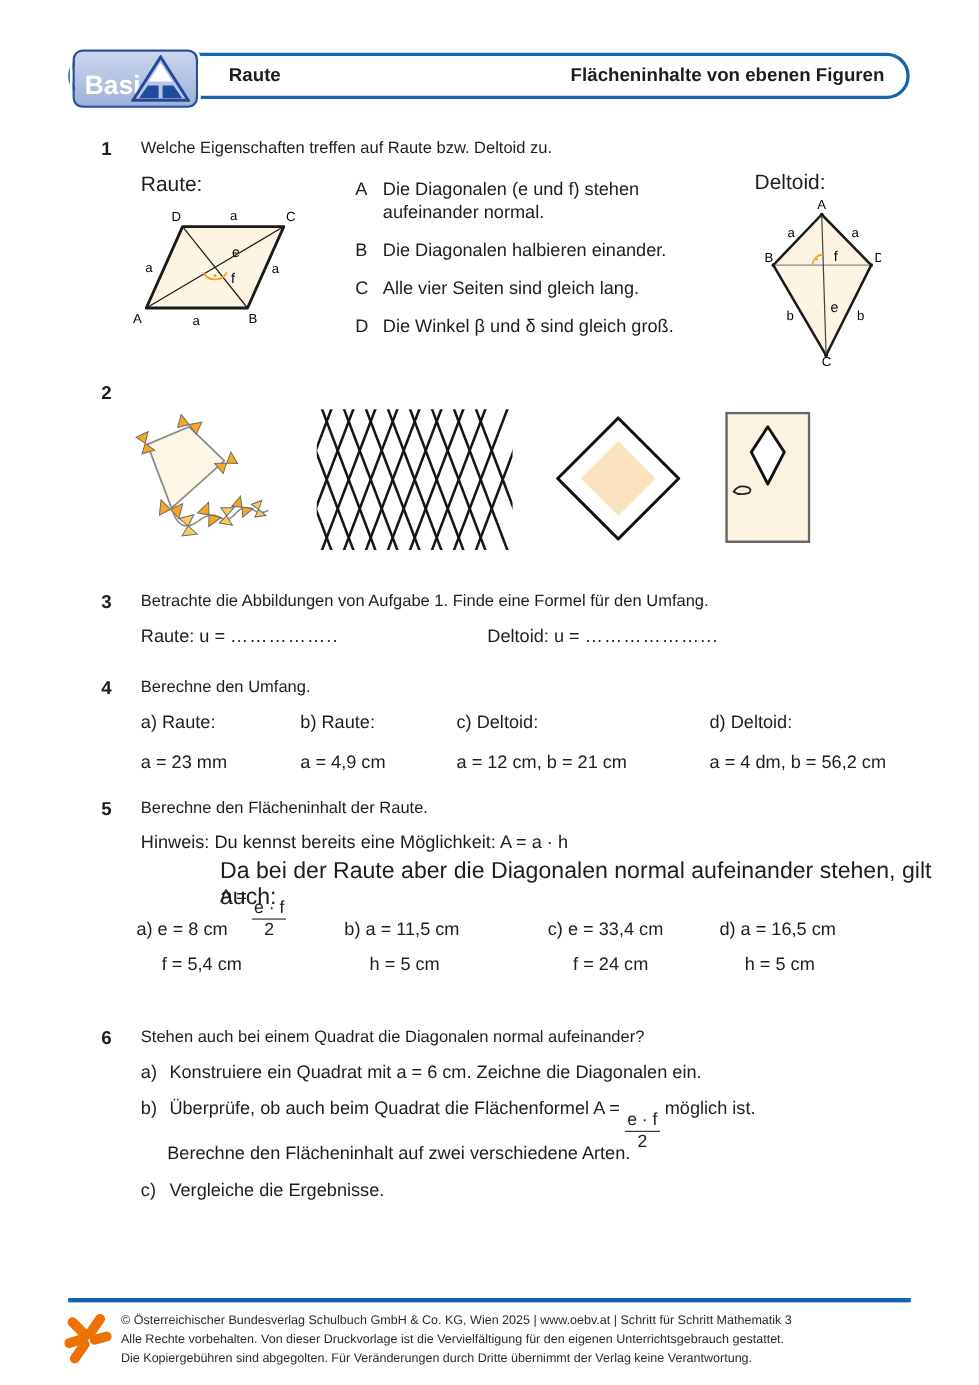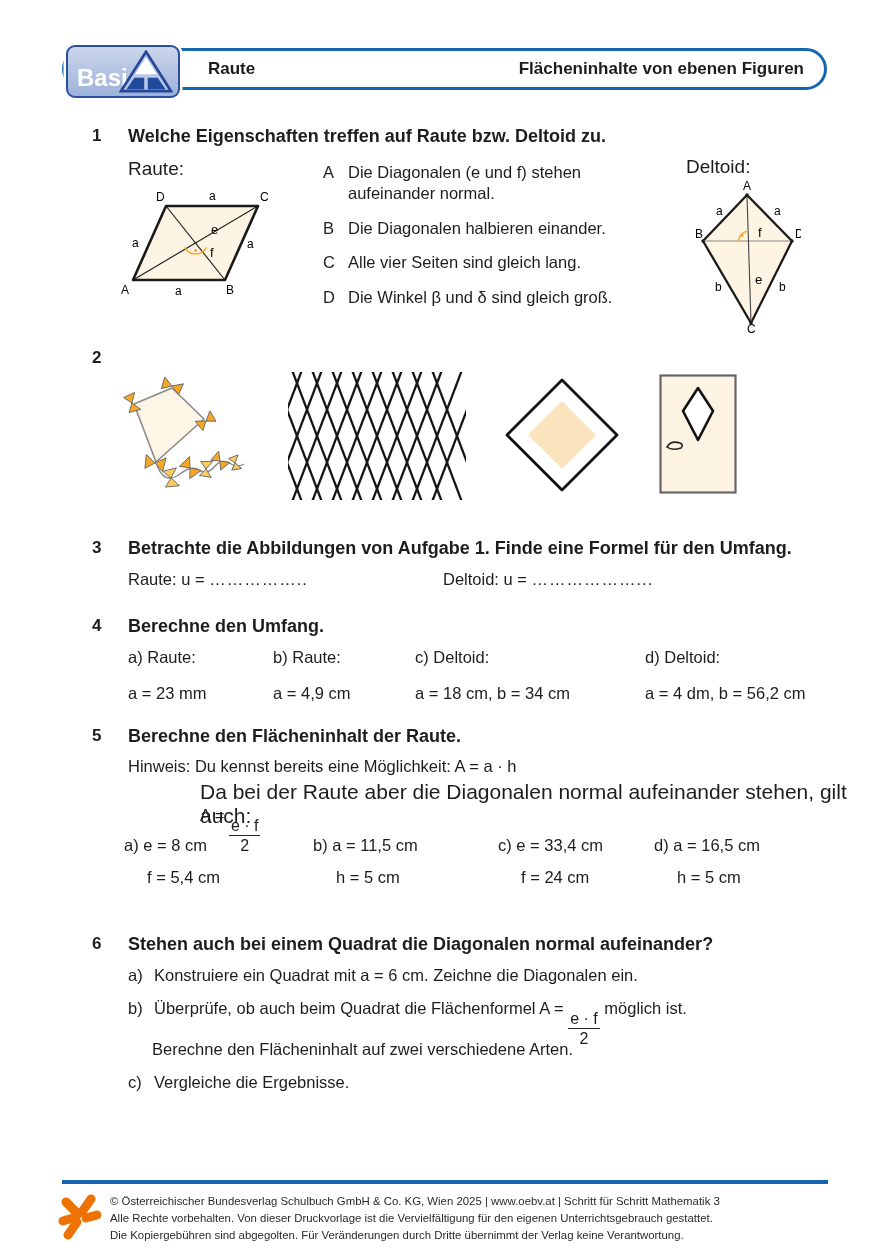--- a/index.html
+++ b/index.html
@@ -10,21 +10,21 @@
            border:3.5px solid #1565af;border-radius:22px;background:#fff;}
   .capsule .topic{position:absolute;left:143px;top:8px;font-size:17px;font-weight:bold;}
   .capsule .sheet{position:absolute;right:20px;top:8px;font-size:17px;font-weight:bold;}
   .badge{position:absolute;left:66px;top:45px;width:110px;height:49px;border-radius:9px;
          background:linear-gradient(#ccd6ec,#9db2d9);border:2.5px solid #2b4f9e;
          box-shadow:0 0 0 2.5px #fff;}
   .badge .badge-label{position:absolute;left:9px;bottom:4px;color:#fff;font-weight:bold;font-size:24px;}
   .badge svg{position:absolute;right:5px;top:3px;}
   
   .tnum{position:absolute;font-size:17px;font-weight:bold;}
-  .thead{position:absolute;font-size:18px;font-weight:bold;white-space:nowrap;}
+  .thead{position:absolute;font-size:15px;font-weight:normal;white-space:nowrap;}
   .body-text{font-size:16px;}
   .abs{position:absolute;}
   .label{font-size:19px;}
   .options{position:absolute;left:323px;top:162px;width:348px;display:flex;flex-direction:column;gap:13px;}
   .option{display:grid;grid-template-columns:25px 1fr;font-size:16.5px;line-height:1.3;}
   .t4col{position:absolute;font-size:16.5px;white-space:nowrap;}
   .t5item{position:absolute;font-size:16.5px;white-space:nowrap;}
   .t5item .line2{margin-top:13px;padding-left:23px;}
   .subrow{position:absolute;display:grid;grid-template-columns:26px 1fr;font-size:16.5px;white-space:nowrap;align-items:baseline;}
   .frac{display:inline-flex;flex-direction:column;align-items:center;vertical-align:-0.6em;
@@ -186,21 +186,21 @@
   </div>
 
   <div class="tnum" style="left:92px;top:616px;">4</div>
   <div class="thead" style="left:128px;top:616px;">Berechne den Umfang.</div>
   <div class="t4col" style="left:128px;top:648px;">a) Raute:</div>
   <div class="t4col" style="left:273px;top:648px;">b) Raute:</div>
   <div class="t4col" style="left:415px;top:648px;">c) Deltoid:</div>
   <div class="t4col" style="left:645px;top:648px;">d) Deltoid:</div>
   <div class="t4col" style="left:128px;top:684px;">a = 23 mm</div>
   <div class="t4col" style="left:273px;top:684px;">a = 4,9 cm</div>
-  <div class="t4col" style="left:415px;top:684px;">a = 18 cm, b = 34 cm</div>
+  <div class="t4col" style="left:415px;top:684px;">a = 12 cm, b = 21 cm</div>
   <div class="t4col" style="left:645px;top:684px;">a = 4 dm, b = 56,2 cm</div>
 
   <div class="tnum" style="left:92px;top:726px;">5</div>
   <div class="thead" style="left:128px;top:726px;">Berechne den Flächeninhalt der Raute.</div>
   <div class="abs body-text" style="left:128px;top:757px;font-size:16.5px;">Hinweis: Du kennst bereits eine Möglichkeit: A = a · h</div>
   <div class="abs body-text" style="left:200px;top:780px;font-size:21px;">Da bei der Raute aber die Diagonalen normal aufeinander stehen, gilt auch:</div>
   <div class="abs body-text" style="left:200px;top:806px;font-size:16.5px;">
     <span>A =</span>
     <span class="frac">
       <span class="num">e · f</span>

